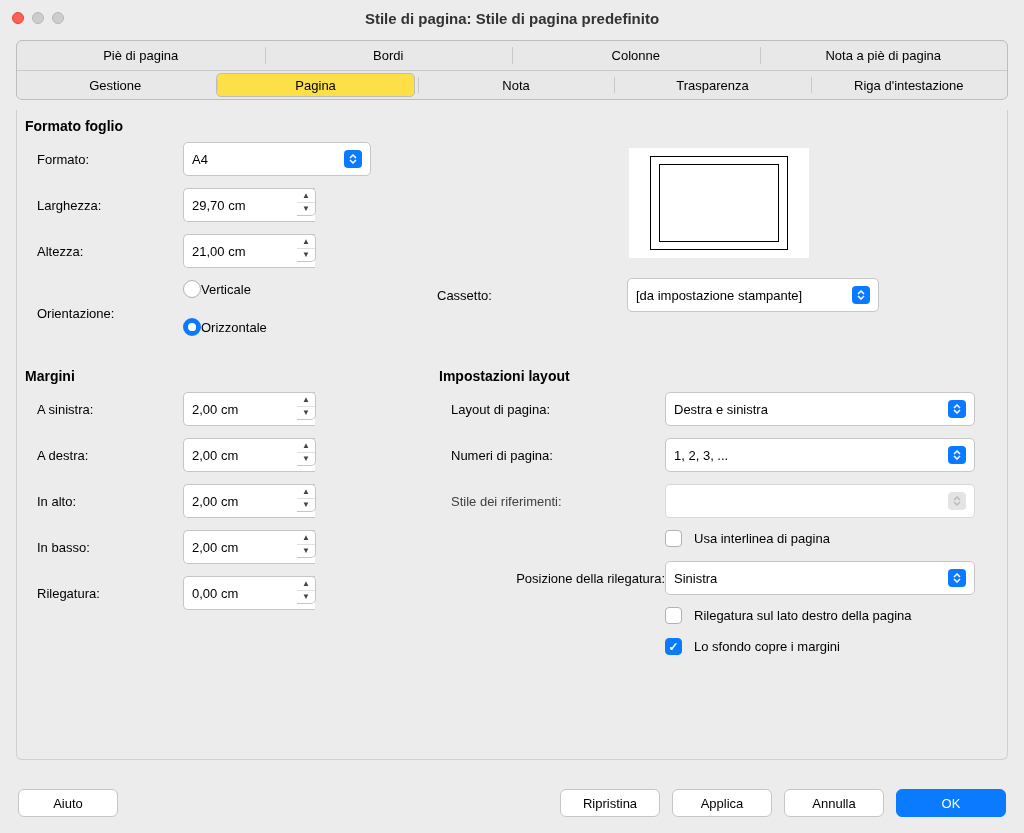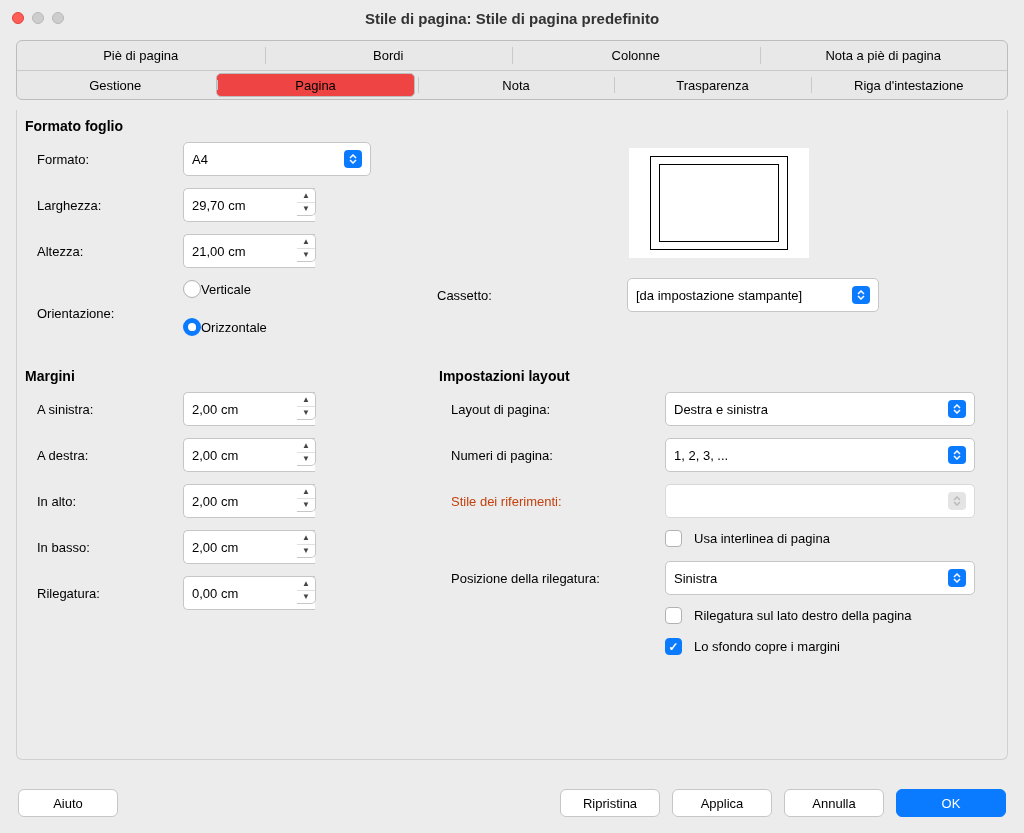--- a/index.html
+++ b/index.html
@@ -36,21 +36,21 @@
 .tab {
   flex: 1;
   display:flex; align-items:center; justify-content:center;
   font-size:13px;
   position:relative;
 }
 .tab + .tab::before {
   content:""; position:absolute; left:0; top:6px; bottom:6px; width:1px; background:#c9c9c9;
 }
 .tab.active {
-  background:#ef4444;
+  background:#fde047;
   border:1px solid #bdbdbd;
   border-radius:5px;
   margin:2px 3px;
 }
 
 .content {
   margin: 10px 16px 0 16px;
   background:#ececec;
   padding: 4px 6px 20px 6px;
   border: 1px solid #d0d0d0;
@@ -61,21 +61,21 @@
 .section-title { font-weight:600; font-size:14px; margin: 4px 0 8px 2px;}
 .columns { display:flex; gap: 24px; }
 .col-left { width: 390px; }
 .col-right { flex:1; }
 
 .field-row {
   display:flex; align-items:center;
   margin-bottom: 12px;
 }
 .field-label { width: 160px; padding-left: 14px; font-size:13px; }
-.field-label.disabled { color:#c2410c;}
+.field-label.disabled { color:#404040;}
 .field-control { flex:1; display:flex; align-items:center; }
 
 .combo, .input, .select {
   background:#fff;
   border:1px solid #c6c6c6;
   border-radius:5px;
   height:28px;
   display:flex; align-items:center; padding:16px 8px;
 }
 .combo { width: 188px; justify-content:space-between;}
@@ -358,21 +358,21 @@
                 </svg>
             </span>
           </div>
         </div>
       </div>
       <div class="check-row" style="padding-left:228px;">
         <div class="checkbox"></div>
         <span>Usa interlinea di pagina</span>
       </div>
       <div class="field-row">
-        <div class="field-label" style="width:228px;">Posizione della rilegatura:</div>
+        <div class="field-label" style="width:228px;text-align:right;">Posizione della rilegatura:</div>
         <div class="field-control">
           <div class="select wide">
             <span>Sinistra</span>
             <span class="select-caret">
               <svg viewBox="0 0 10 10">
                   <path d="M2 4 L5 1 L8 4 M2 6 L5 9 L8 6" stroke="#fff" stroke-width="1.5" fill="none"></path>
                 </svg>
             </span>
           </div>
         </div>

